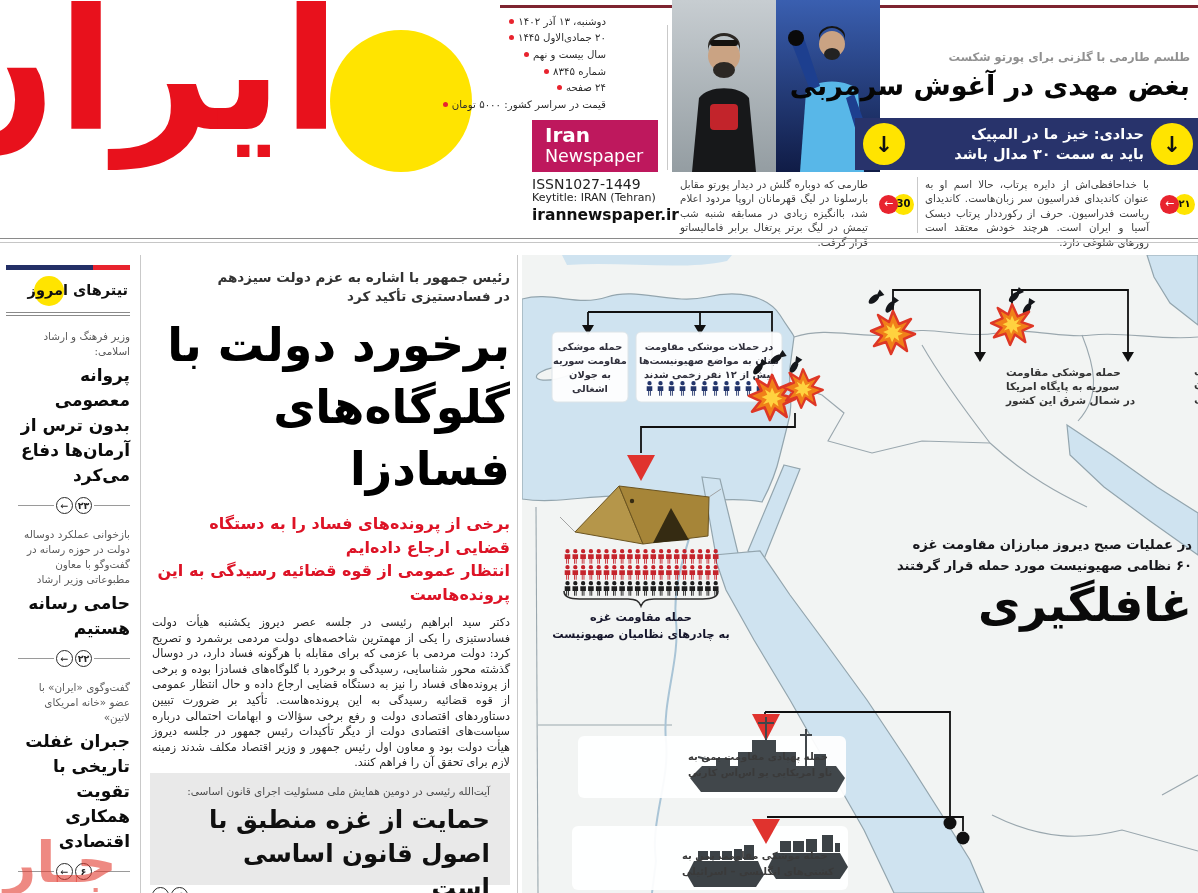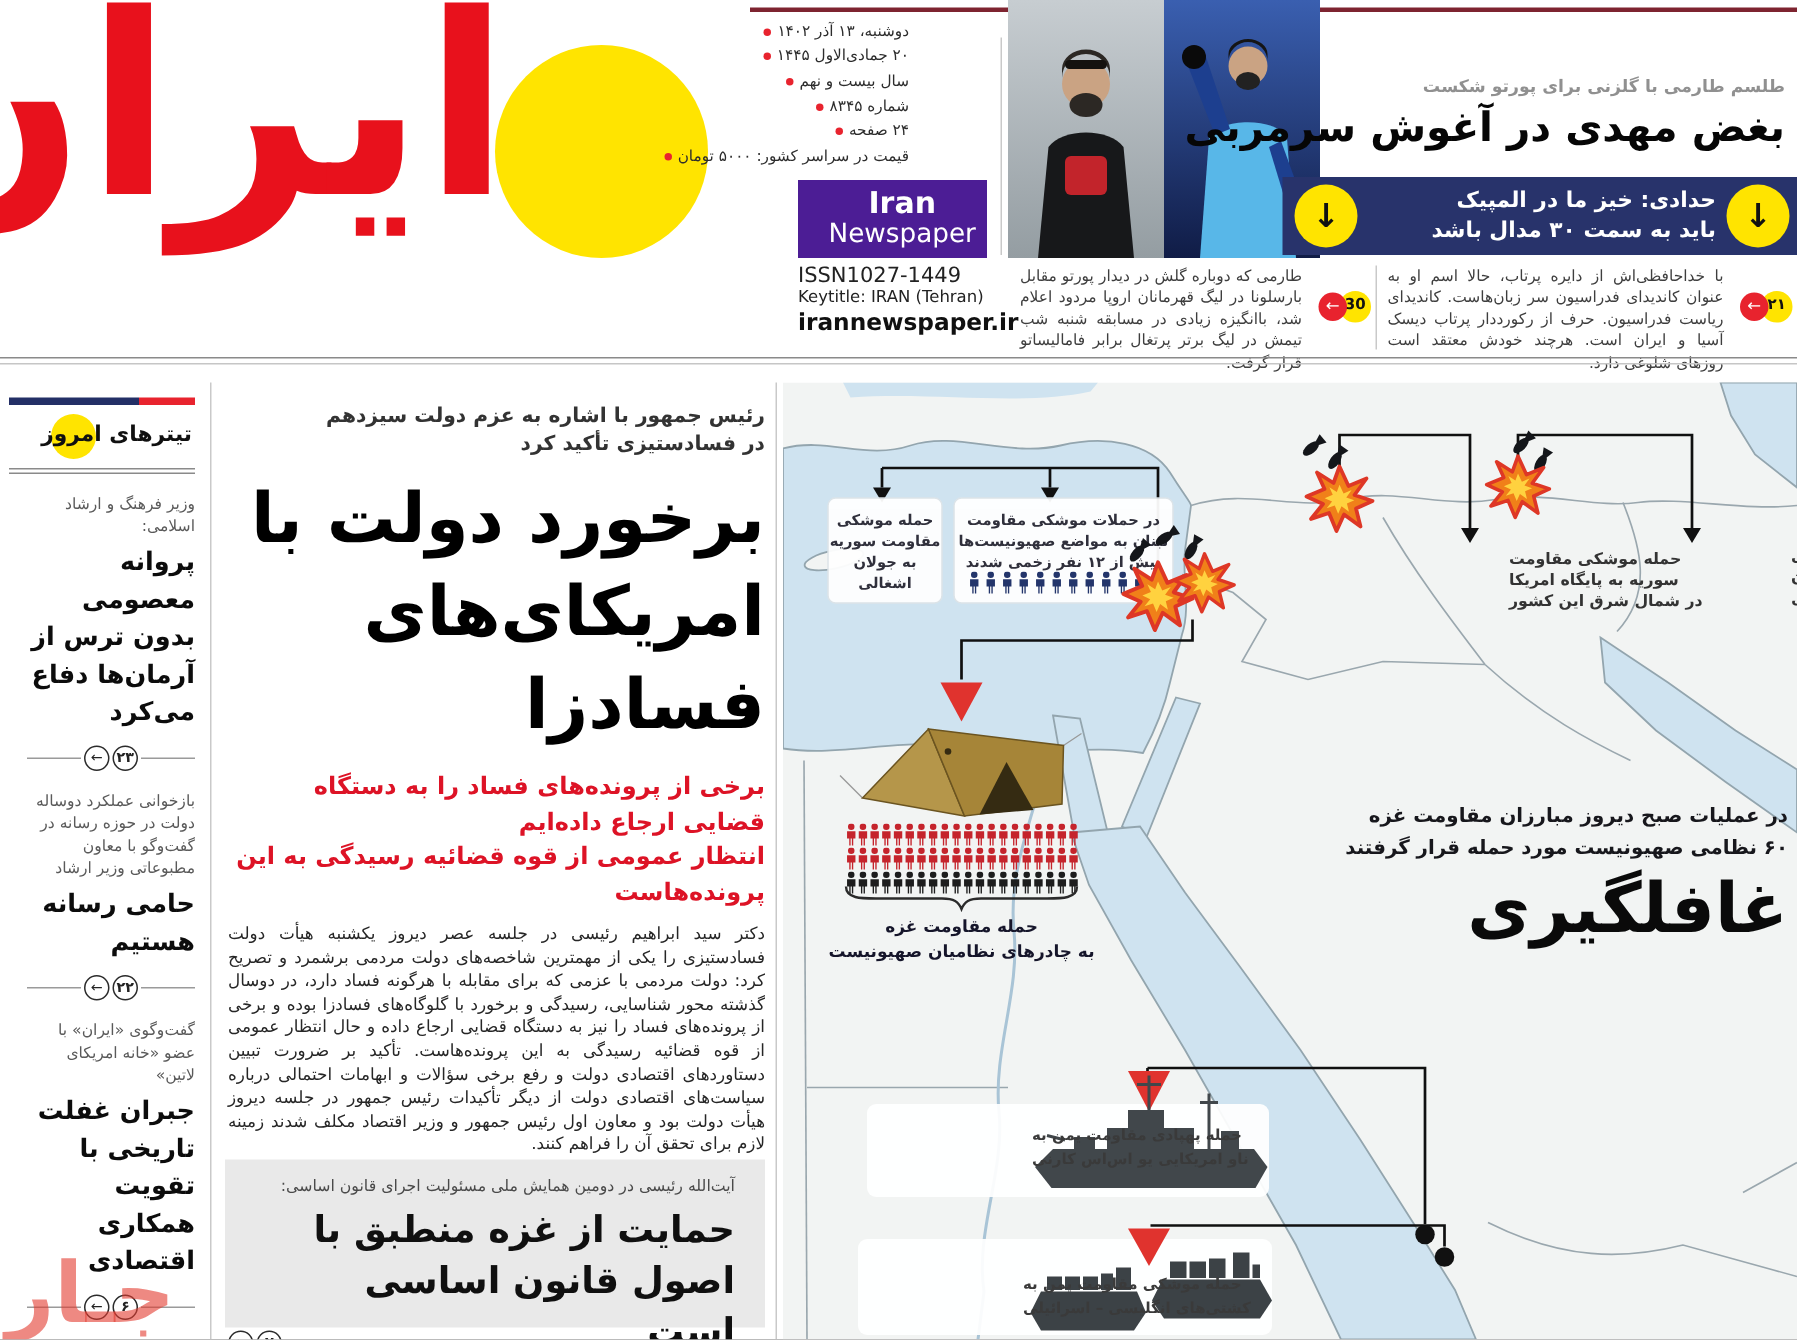--- a/index.html
+++ b/index.html
@@ -10,22 +10,22 @@
   
   .toprule{position:absolute;left:500px;top:5px;width:698px;height:3px;background:#7e2430;}
   .logo-circle{position:absolute;left:330px;top:30px;width:142px;height:142px;border-radius:50%;background:#ffe400;}
   .logo-text{position:absolute;left:0px;top:-38px;width:340px;font-size:168px;font-weight:900;color:#e8111c;
              text-align:center;line-height:1.3;}
   .date-col{position:absolute;left:488px;top:13px;width:118px;}
   .dline{display:flex;justify-content:flex-end;align-items:center;direction:ltr;height:16.6px;}
   .ddot{width:5px;height:5px;border-radius:50%;background:#e8232e;margin-right:4px;flex:0 0 auto;}
   .dtxt{direction:rtl;font-size:10.2px;color:#2c2c2c;white-space:nowrap;}
   .vdiv{position:absolute;background:#c9c9c9;width:1px;}
-  .redbox{position:absolute;left:532px;top:120px;width:126px;height:52px;background:#4c1d95;color:#fff;
-          direction:ltr;text-align:center;padding:5px 0 0 13px;}
+  .redbox{position:absolute;left:532px;top:120px;width:126px;height:52px;background:#be185d;color:#fff;
+          direction:ltr;text-align:left;padding:5px 0 0 13px;}
   .redbox .l1{font-size:20px;font-weight:900;line-height:21px;}
   .redbox .l2{font-size:17.5px;font-weight:400;line-height:20px;}
   .issn{position:absolute;left:532px;top:177px;direction:ltr;text-align:left;color:#222;}
   .issn .i1{font-size:14px;font-weight:400;line-height:14px;}
   .issn .i2{font-size:11px;line-height:13px;}
   .issn .i3{font-size:15.5px;font-weight:900;line-height:22px;color:#101010;}
 
   
   .photo-panel{position:absolute;left:672px;top:0;width:208px;height:172px;background:#1a2450;}
   .tr-kicker{position:absolute;right:8px;top:50px;font-size:11.5px;font-weight:600;color:#909090;text-align:right;}
@@ -250,21 +250,21 @@
   </div>
   <div class="vdiv" style="left:140px;top:255px;height:638px;"></div>
 
   <div class="main-col">
     <div class="lead-kicker">
       <div>رئیس جمهور با اشاره به عزم دولت سیزدهم</div>
       <div>در فسادستیزی تأکید کرد</div>
     </div>
     <div class="lead-head">
       <div>برخورد دولت با</div>
-      <div>امریکای‌های فسادزا</div>
+      <div>گلوگاه‌های فسادزا</div>
     </div>
     <div class="lead-sub">
       <div>برخی از پرونده‌های فساد را به دستگاه قضایی ارجاع داده‌ایم</div>
       <div>انتظار عمومی از قوه قضائیه رسیدگی به این پرونده‌هاست</div>
     </div>
     <div class="lead-body">دکتر سید ابراهیم رئیسی در جلسه عصر دیروز یکشنبه هیأت دولت فسادستیزی را یکی از مهمترین شاخصه‌های دولت مردمی برشمرد و تصریح کرد: دولت مردمی با عزمی که برای مقابله با هرگونه فساد دارد، در دوسال گذشته محور شناسایی، رسیدگی و برخورد با گلوگاه‌های فسادزا بوده و برخی از پرونده‌های فساد را نیز به دستگاه قضایی ارجاع داده و حال انتظار عمومی از قوه قضائیه رسیدگی به این پرونده‌هاست. تأکید بر ضرورت تبیین دستاوردهای اقتصادی دولت و رفع برخی سؤالات و ابهامات احتمالی درباره سیاست‌های اقتصادی دولت از دیگر تأکیدات رئیس جمهور در جلسه دیروز هیأت دولت بود و معاون اول رئیس جمهور و وزیر اقتصاد مکلف شدند زمینه لازم برای تحقق آن را فراهم کنند.</div>
 
     <div class="second">
       <div class="icons">
         <span class="plus-c">+</span>

